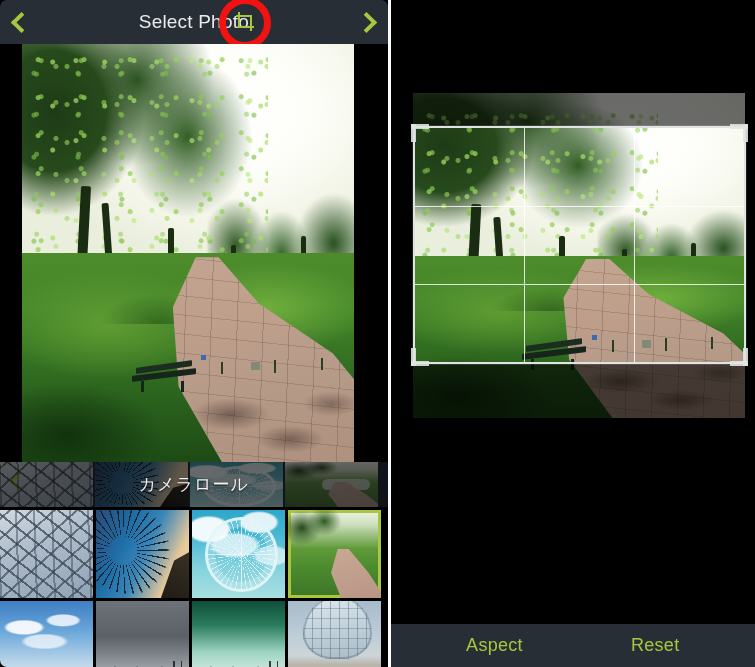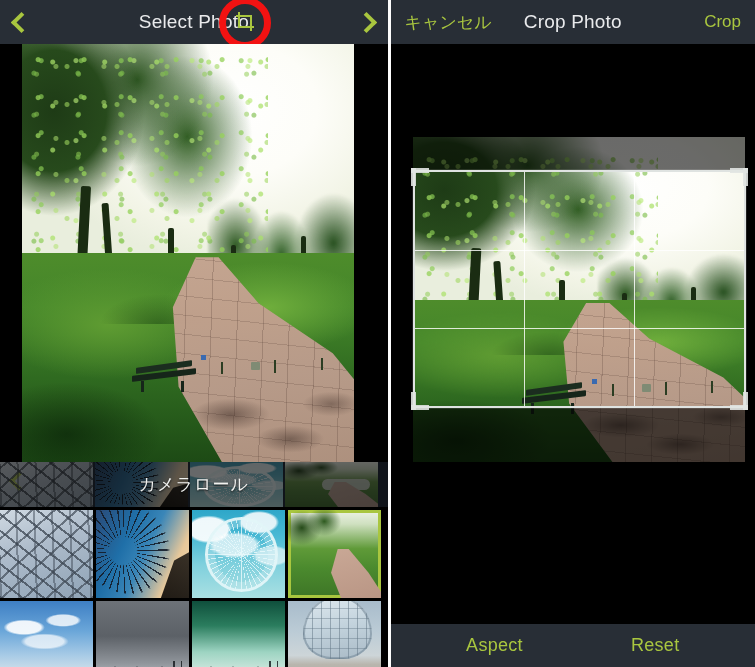--- a/index.html
+++ b/index.html
@@ -6,21 +6,21 @@
   html, body {
     width: 755px; height: 667px;
     background: #000;
     font-family: "Liberation Sans", "DejaVu Sans", sans-serif;
     overflow: hidden;
   }
   .app { position: relative; width: 755px; height: 667px; display: flex; }
 
   
   .panel { position: relative; height: 667px; background: #000; overflow: hidden; }
-  .panel-left  { width: 400px; }
+  .panel-left  { width: 400px; border-radius: 7px; }
   .panel-gap   { width: 3px; height: 667px; background: #fdfdfd; }
   .panel-right { width: 376px; }
 
   
   .navbar {
     position: relative; height: 44px; width: 100%;
     background: #282e36;
     display: flex; align-items: center; justify-content: center;
   }
   .navbar-title {
@@ -472,25 +472,20 @@
       <div class="thumb t-dome">
         
       </div>
     </div>
   </div>
 
   <div class="panel-gap"></div>
 
   <div class="panel panel-right">
 
-    <div class="navbar">
-      <div class="nav-btn nav-left">キャンセル</div>
-      <div class="navbar-title">Crop Photo</div>
-      <div class="nav-btn nav-right">Crop</div>
-    </div>
 
     <div class="crop-stage">
       <div class="crop-photo">
         <div class="scene">
           <div class="sky"></div>
           <div class="treeline-far"></div>
           <div class="canopy-main"></div>
           <div class="canopy-speckle"></div>
           <div class="trunk trunk-a"></div>
           <div class="trunk trunk-b"></div>

